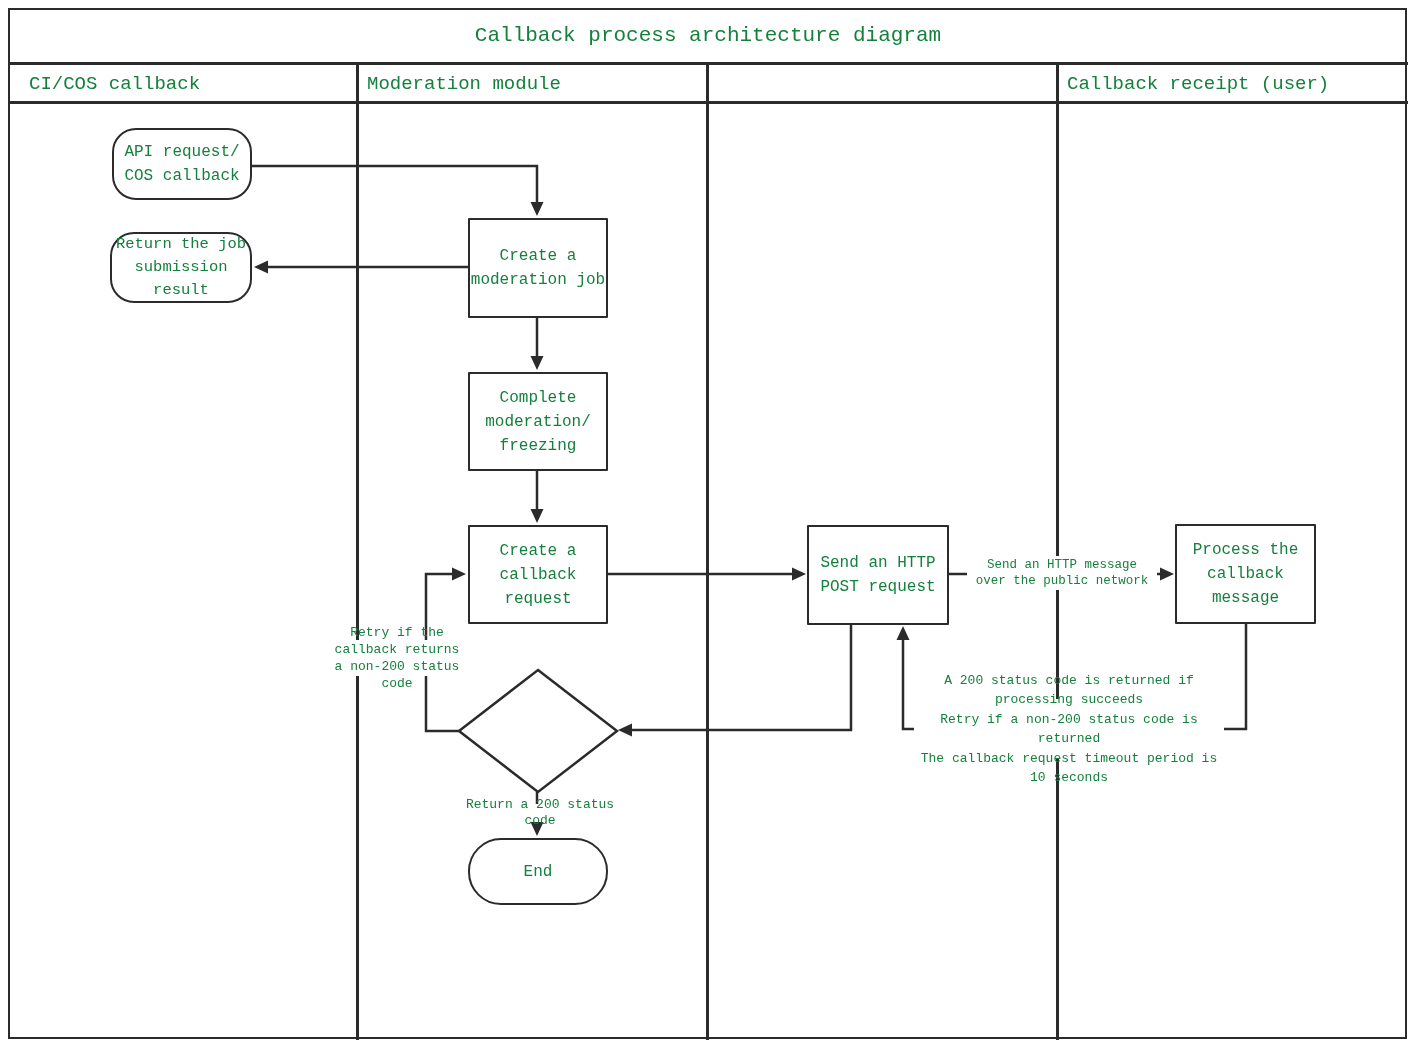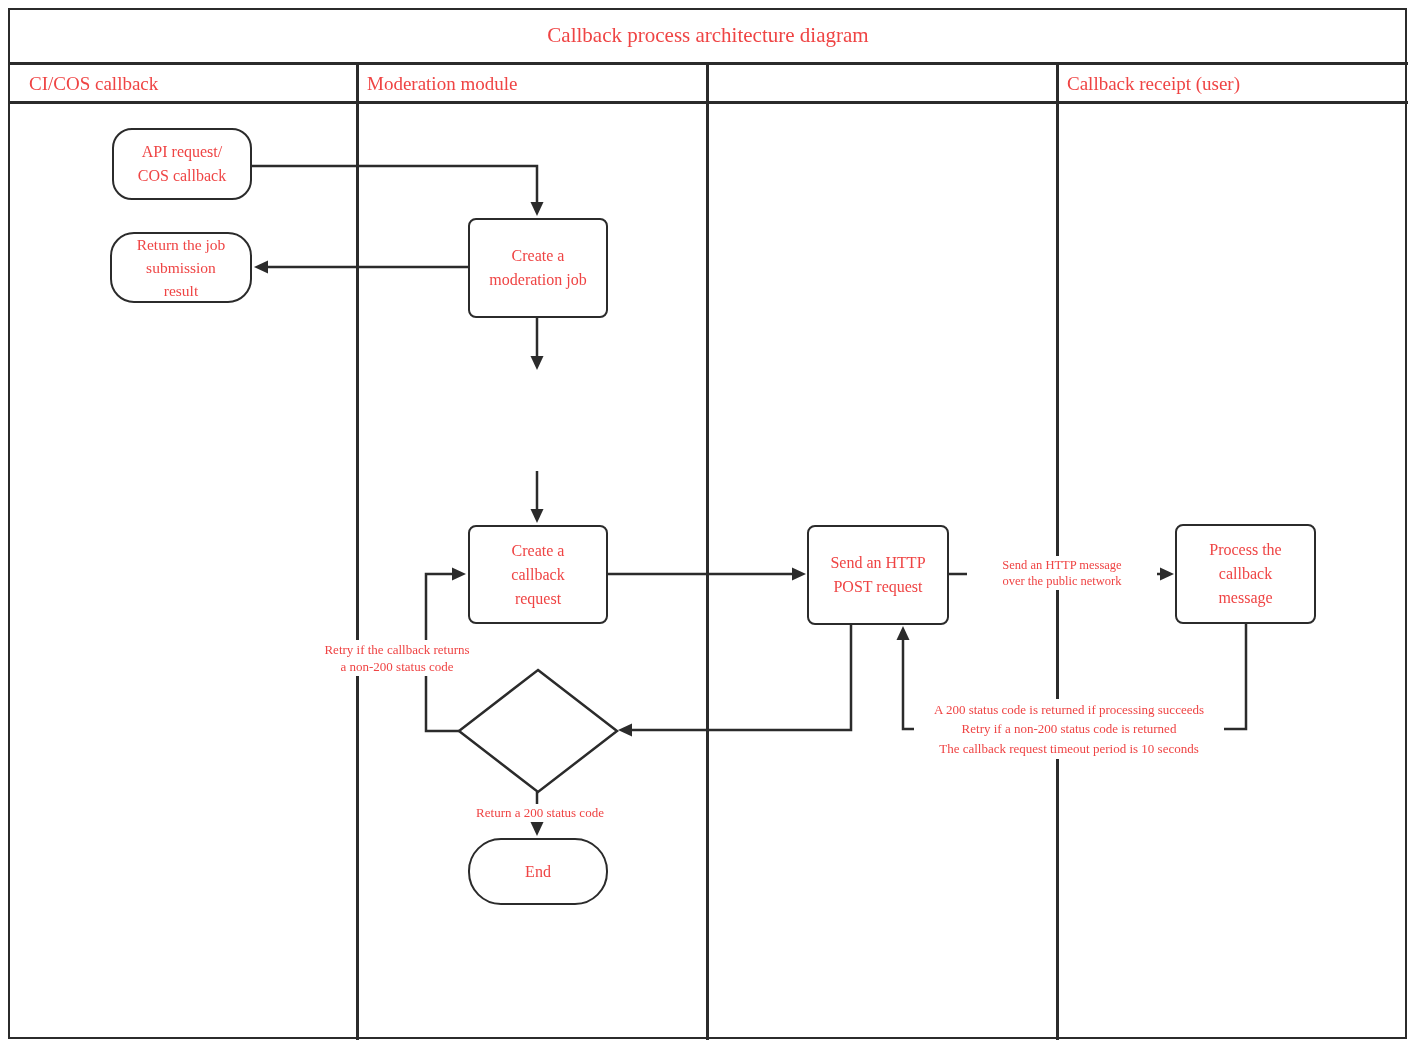--- a/index.html
+++ b/index.html
@@ -1,22 +1,22 @@
 <!DOCTYPE html>
 <html><head>
 <meta charset="utf-8">
 <style>
   html, body { margin: 0; padding: 0; background: #ffffff; }
   #canvas {
     position: relative;
     width: 1416px;
     height: 1046px;
     background: #ffffff;
-    font-family: Liberation Serif, serif;
-    color: #ef4444;
+    font-family: Liberation Mono, monospace;
+    color: #15803d;
     overflow: hidden;
   }
   .line { position: absolute; background: #2b2b2b; z-index: 1; }
   #frame {
     position: absolute; left: 8px; top: 8px;
     width: 1395px; height: 1027px;
     border: 2.5px solid #2b2b2b; z-index: 1;
   }
   #title {
     position: absolute; left: 8px; top: 8px; width: 1400px; height: 54px;
@@ -27,21 +27,21 @@
     position: absolute; top: 64px; height: 39px;
     display: flex; align-items: center;
     font-size: 19px; padding-left: 9px; z-index: 2;
   }
   #connectors { position: absolute; left: 0; top: 0; z-index: 3; pointer-events: none; }
   .node {
     position: absolute; box-sizing: border-box;
     border: 2.5px solid #2b2b2b; background: #ffffff;
     display: flex; align-items: center; justify-content: center;
     text-align: center; white-space: pre-line;
-    font-size: 16px; line-height: 24px; z-index: 4; border-radius: 8px;
+    font-size: 16px; line-height: 24px; z-index: 4; border-radius: 1px;
   }
   .stadium { border-radius: 24px; }
   #node-end { border-radius: 33px; }
   #node-return-job { font-size: 15.5px; line-height: 23px; }
   #diamond-text {
     position: absolute; z-index: 5; display: flex; align-items: center; justify-content: center;
     text-align: center; white-space: pre-line; font-size: 16px; line-height: 24px;
   }
   .edge-label {
     position: absolute; background: #ffffff; z-index: 6;
@@ -91,27 +91,30 @@
       <polygon points="806,574 792,567.5 792,580.5"></polygon>
       <polygon points="1174,574 1160,567.5 1160,580.5"></polygon>
       <polygon points="618,730 632,723.5 632,736.5"></polygon>
       <polygon points="903,626 896.5,640 909.5,640"></polygon>
       <polygon points="466,574 452,567.5 452,580.5"></polygon>
       <polygon points="537,836 530.5,822 543.5,822"></polygon>
     </g>
     <polygon points="538,670 617,731 538,792 459,731" fill="#ffffff" stroke="#2b2b2b" stroke-width="2.5"></polygon>
   </svg>
 
-  <div class="node stadium" id="node-api-request" style="left:112px; top:128px; width:140px; height:72px;border-radius:20px;">API request/
+  <div class="node stadium" id="node-api-request" style="left:112px; top:128px; width:140px; height:72px;">API request/
 COS callback</div>
   <div class="node stadium" id="node-return-job" style="left:110px; top:232px; width:142px; height:71px;">Return the job
 submission
 result</div>
   <div class="node" style="left:468px; top:218px; width:140px; height:100px;">Create a
 moderation job</div>
+  <div class="node" style="left:468px; top:372px; width:140px; height:99px;">Complete
+moderation/
+freezing</div>
   <div class="node" style="left:468px; top:525px; width:140px; height:99px;">Create a
 callback
 request</div>
   <div class="node" style="left:807px; top:525px; width:142px; height:100px;">Send an HTTP
 POST request</div>
   <div class="node" style="left:1175px; top:524px; width:141px; height:100px;">Process the
 callback
 message</div>
   <div class="node stadium" id="node-end" style="left:468px; top:838px; width:140px; height:67px;">End</div>
 

